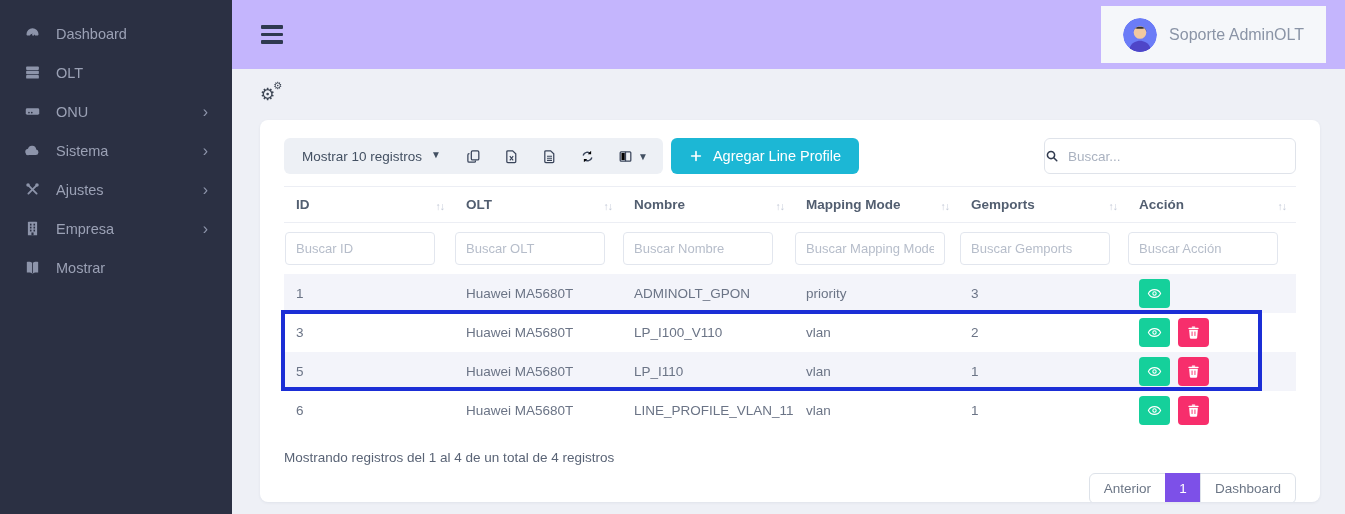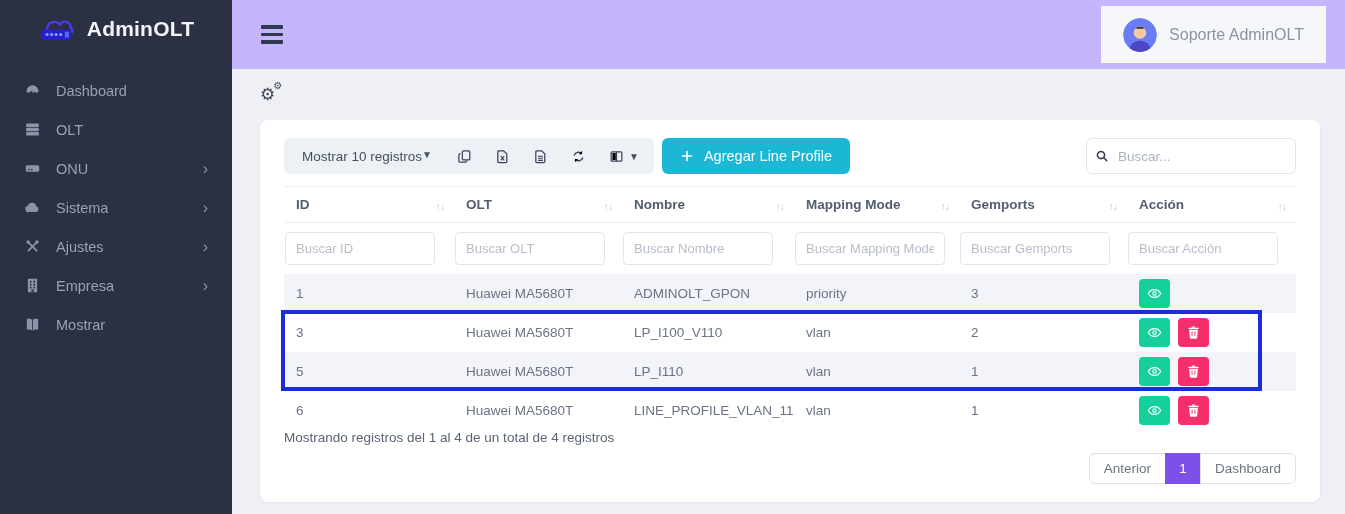--- a/index.html
+++ b/index.html
@@ -36,31 +36,31 @@
   .gears{position:relative; font-size:17px; color:#3d4654; line-height:1;}
   .gears small{position:absolute; top:-5px; right:-7px; font-size:10px;}
   .title-text{font-size:15.5px; font-weight:bold; color:#4a5568;}
 
   .card{background:#fff; border-radius:8px; padding:18px 24px 0; height:382px; width:1060px;
         box-shadow:0 1px 3px rgba(40,50,80,.07); overflow:hidden;}
 
   
   .toolbar{display:flex; align-items:center; margin-bottom:12px;}
   .btn-group{background:#edf0f5; border-radius:6px; height:36px; display:flex; align-items:center; padding:0 4px;}
-  .show-entries{font-size:13.5px; color:#435062; padding:0 14px; display:flex; align-items:flex-start; cursor:pointer; white-space:nowrap;}
+  .show-entries{font-size:13.5px; color:#435062; padding:0 14px; display:flex; gap:9px; align-items:flex-start; cursor:pointer; white-space:nowrap;}
   .caret{font-size:10px; color:#435062;}
   .tool-btn{width:38px; height:36px; display:flex; align-items:center; justify-content:center; color:#39445a; cursor:pointer; gap:5px;}
   .tool-btn svg{width:15px; height:15px;}
   .add-btn{margin-left:8px; background:var(--accent-cyan); color:#fff; border:none; border-radius:6px; height:36px;
            padding:0 18px; font-size:14.5px; display:flex; align-items:center; gap:10px; cursor:pointer;
            font-family:"Liberation Sans", sans-serif;text-align:center;}
   .add-btn svg{width:14px; height:14px;}
   .toolbar-spacer{flex:1;}
-  .search-box{width:210px; height:36px; border:1px solid #dfe3ea; border-radius:6px; display:flex; align-items:center;
-              gap:9px; padding:0 8px; background:#fff;}
+  .search-box{width:252px; height:36px; border:1px solid #dfe3ea; border-radius:6px; display:flex; align-items:center;
+              gap:9px; padding:0 0; background:#fff;}
   .search-box svg{width:14px; height:14px; color:#323c50; flex-shrink:0;}
   .search-input{border:none; outline:none; flex:1; min-width:0; font-size:13.5px; color:#5a6476; background:transparent;
                 font-family:"Liberation Sans", sans-serif;}
   .search-input::placeholder{color:#aab2c0;}
 
   
   .table-wrap{position:relative;}
   table{width:100%; border-collapse:collapse; table-layout:fixed;}
   thead th{height:36px; font-size:13.5px; color:#525e70; font-weight:bold; text-align:left;
            padding:0 10px 0 12px; border-top:1px solid #eceef4; border-bottom:1px solid #eceef4; cursor:pointer;}
@@ -73,21 +73,21 @@
   tbody tr.striped{background:var(--stripe-row);}
   .action-btn{display:inline-flex; width:31px; height:29px; border-radius:4px; align-items:center; justify-content:center;
               margin-right:8px; border:none; cursor:pointer; vertical-align:middle;}
   .action-btn svg{width:15px; height:15px;}
   .view-btn{background:var(--success-green); color:var(--success-green);}
   .del-btn{background:var(--danger-pink); color:var(--danger-pink);}
   .annotation-box{position:absolute; left:-3px; top:124px; width:981px; height:81px;
                   border:4px solid var(--annotation-blue); pointer-events:none; z-index:5;}
 
   
-  .summary{margin-top:0; font-size:13.5px; color:#5a6476;}
+  .summary{margin-top:20px; font-size:13.5px; color:#5a6476;}
   .pagination-row{display:flex; justify-content:flex-end; margin-top:8px;}
   .pagination{display:flex;}
   .page-btn{border:1px solid #dde2e9; background:#fff; color:#6c7686; font-size:13.5px; padding:7px 14px;
             margin-left:-1px; cursor:pointer; font-family:"Liberation Sans", sans-serif;}
   .page-btn:first-child{border-radius:6px 0 0 6px; margin-left:10px;}
   .page-btn:last-child{border-radius:0 6px 6px 0;}
   .page-current{background:var(--active-purple); color:#fff; border-color:var(--active-purple);
                 width:36px; text-align:center; padding:7px 0;}
 </style>
 </head>
@@ -170,32 +170,20 @@
     <symbol id="trash-icon-sym" viewBox="0 0 24 24">
       <path d="M5 7.5h14l-1.1 12.6a2 2 0 0 1-2 1.9H8.1a2 2 0 0 1-2-1.9L5 7.5z" fill="#fff"></path>
       <rect x="3.8" y="4.2" width="16.4" height="2.3" rx="1" fill="#fff"></rect>
       <rect x="9.1" y="2.2" width="5.8" height="2" rx="1" fill="#fff"></rect>
       <path d="M9.7 10.5v7M14.3 10.5v7" stroke="currentColor" stroke-width="1.5"></path>
     </symbol>
   </defs>
 </svg>
 
 <aside class="sidebar">
-  <div class="logo-row">
-    <svg width="40" height="30" viewBox="0 0 44 32">
-      <path d="M10 16a8 8 0 0 1 14-5 6.5 6.5 0 0 1 12 3.5 5.5 5.5 0 0 1 2 4.5" fill="none" stroke="#4a3cf0" stroke-width="2.6" stroke-linecap="round"></path>
-      <rect x="4" y="16.5" width="32" height="11.5" rx="2" fill="#2a1fd0"></rect>
-      <circle cx="10" cy="22" r="1.7" fill="#7ea4ff"></circle>
-        <circle cx="15" cy="22" r="1.7" fill="#7ea4ff"></circle>
-      <circle cx="20" cy="22" r="1.7" fill="#7ea4ff"></circle>
-        <circle cx="25" cy="22" r="1.7" fill="#7ea4ff"></circle>
-      <rect x="29.5" y="19" width="4.5" height="6.5" fill="#4f68e8"></rect>
-    </svg>
-    <span class="brand">AdminOLT</span>
-  </div>
   <nav class="nav">
       <div class="nav-item">
         <svg>
           <use href="#gauge-icon"></use>
         </svg>
         <span>Dashboard</span>
       </div>
       <div class="nav-item">
         <svg>
           <use href="#server-icon"></use>

